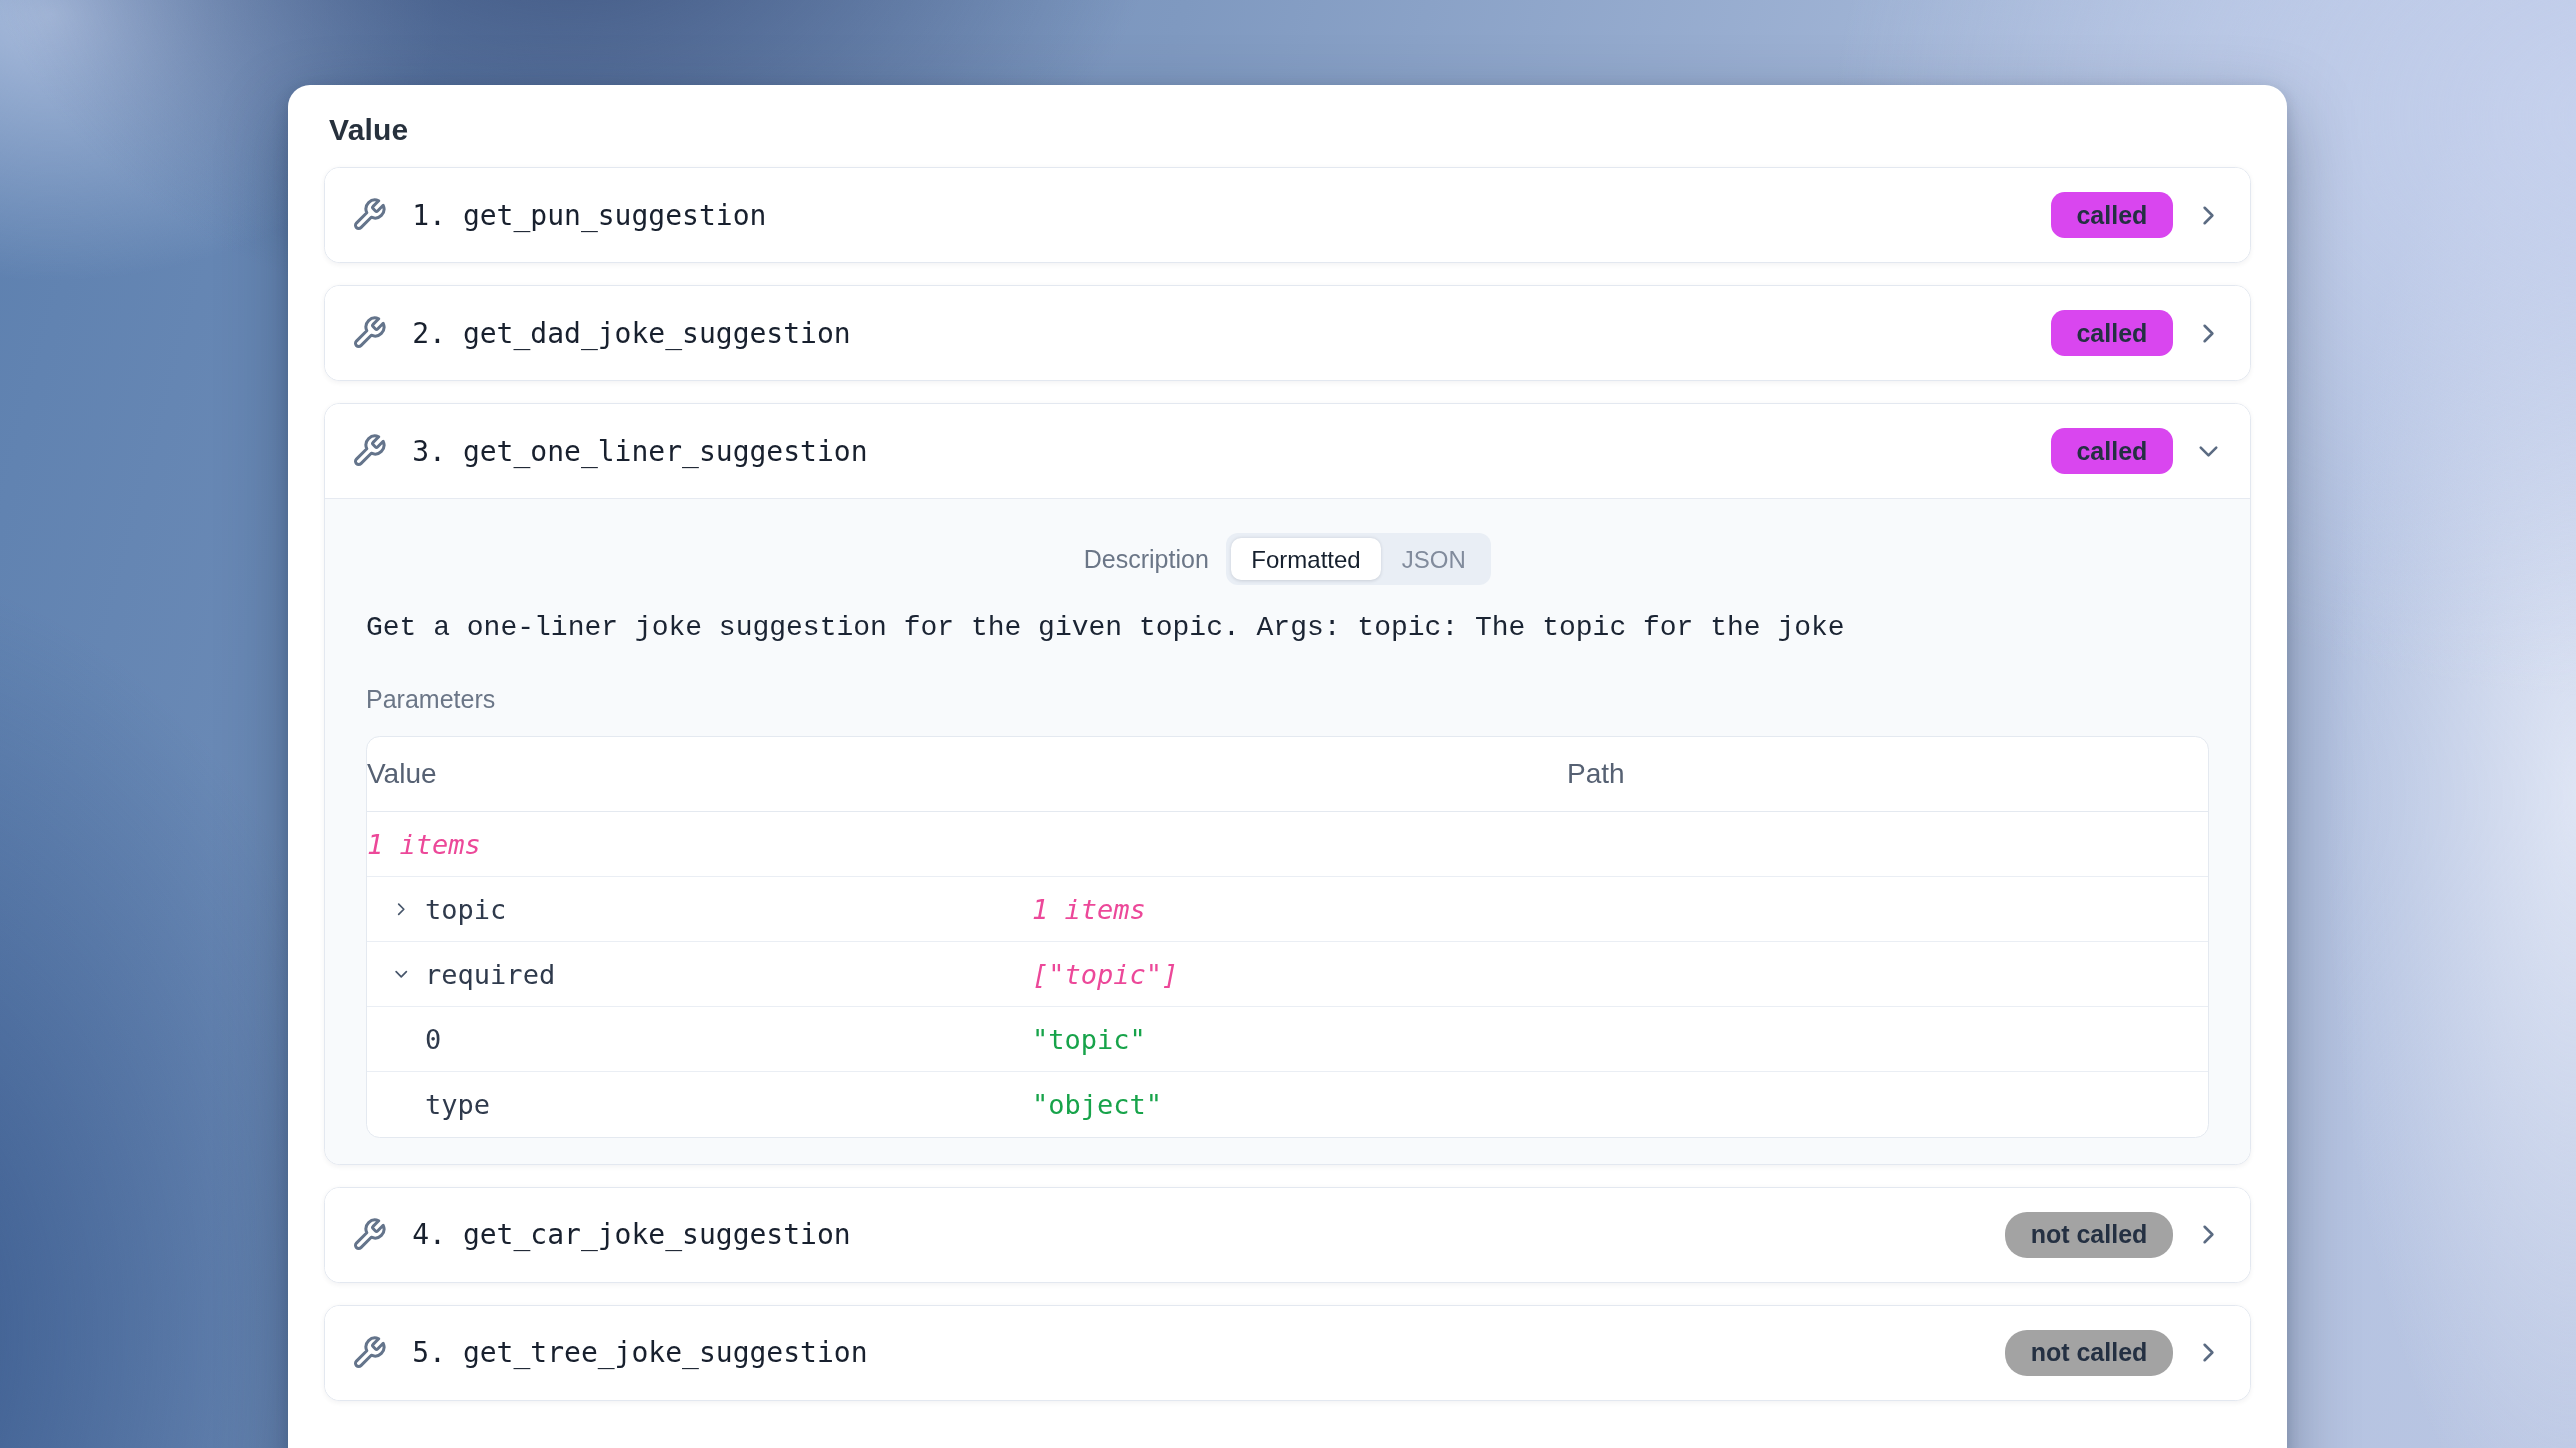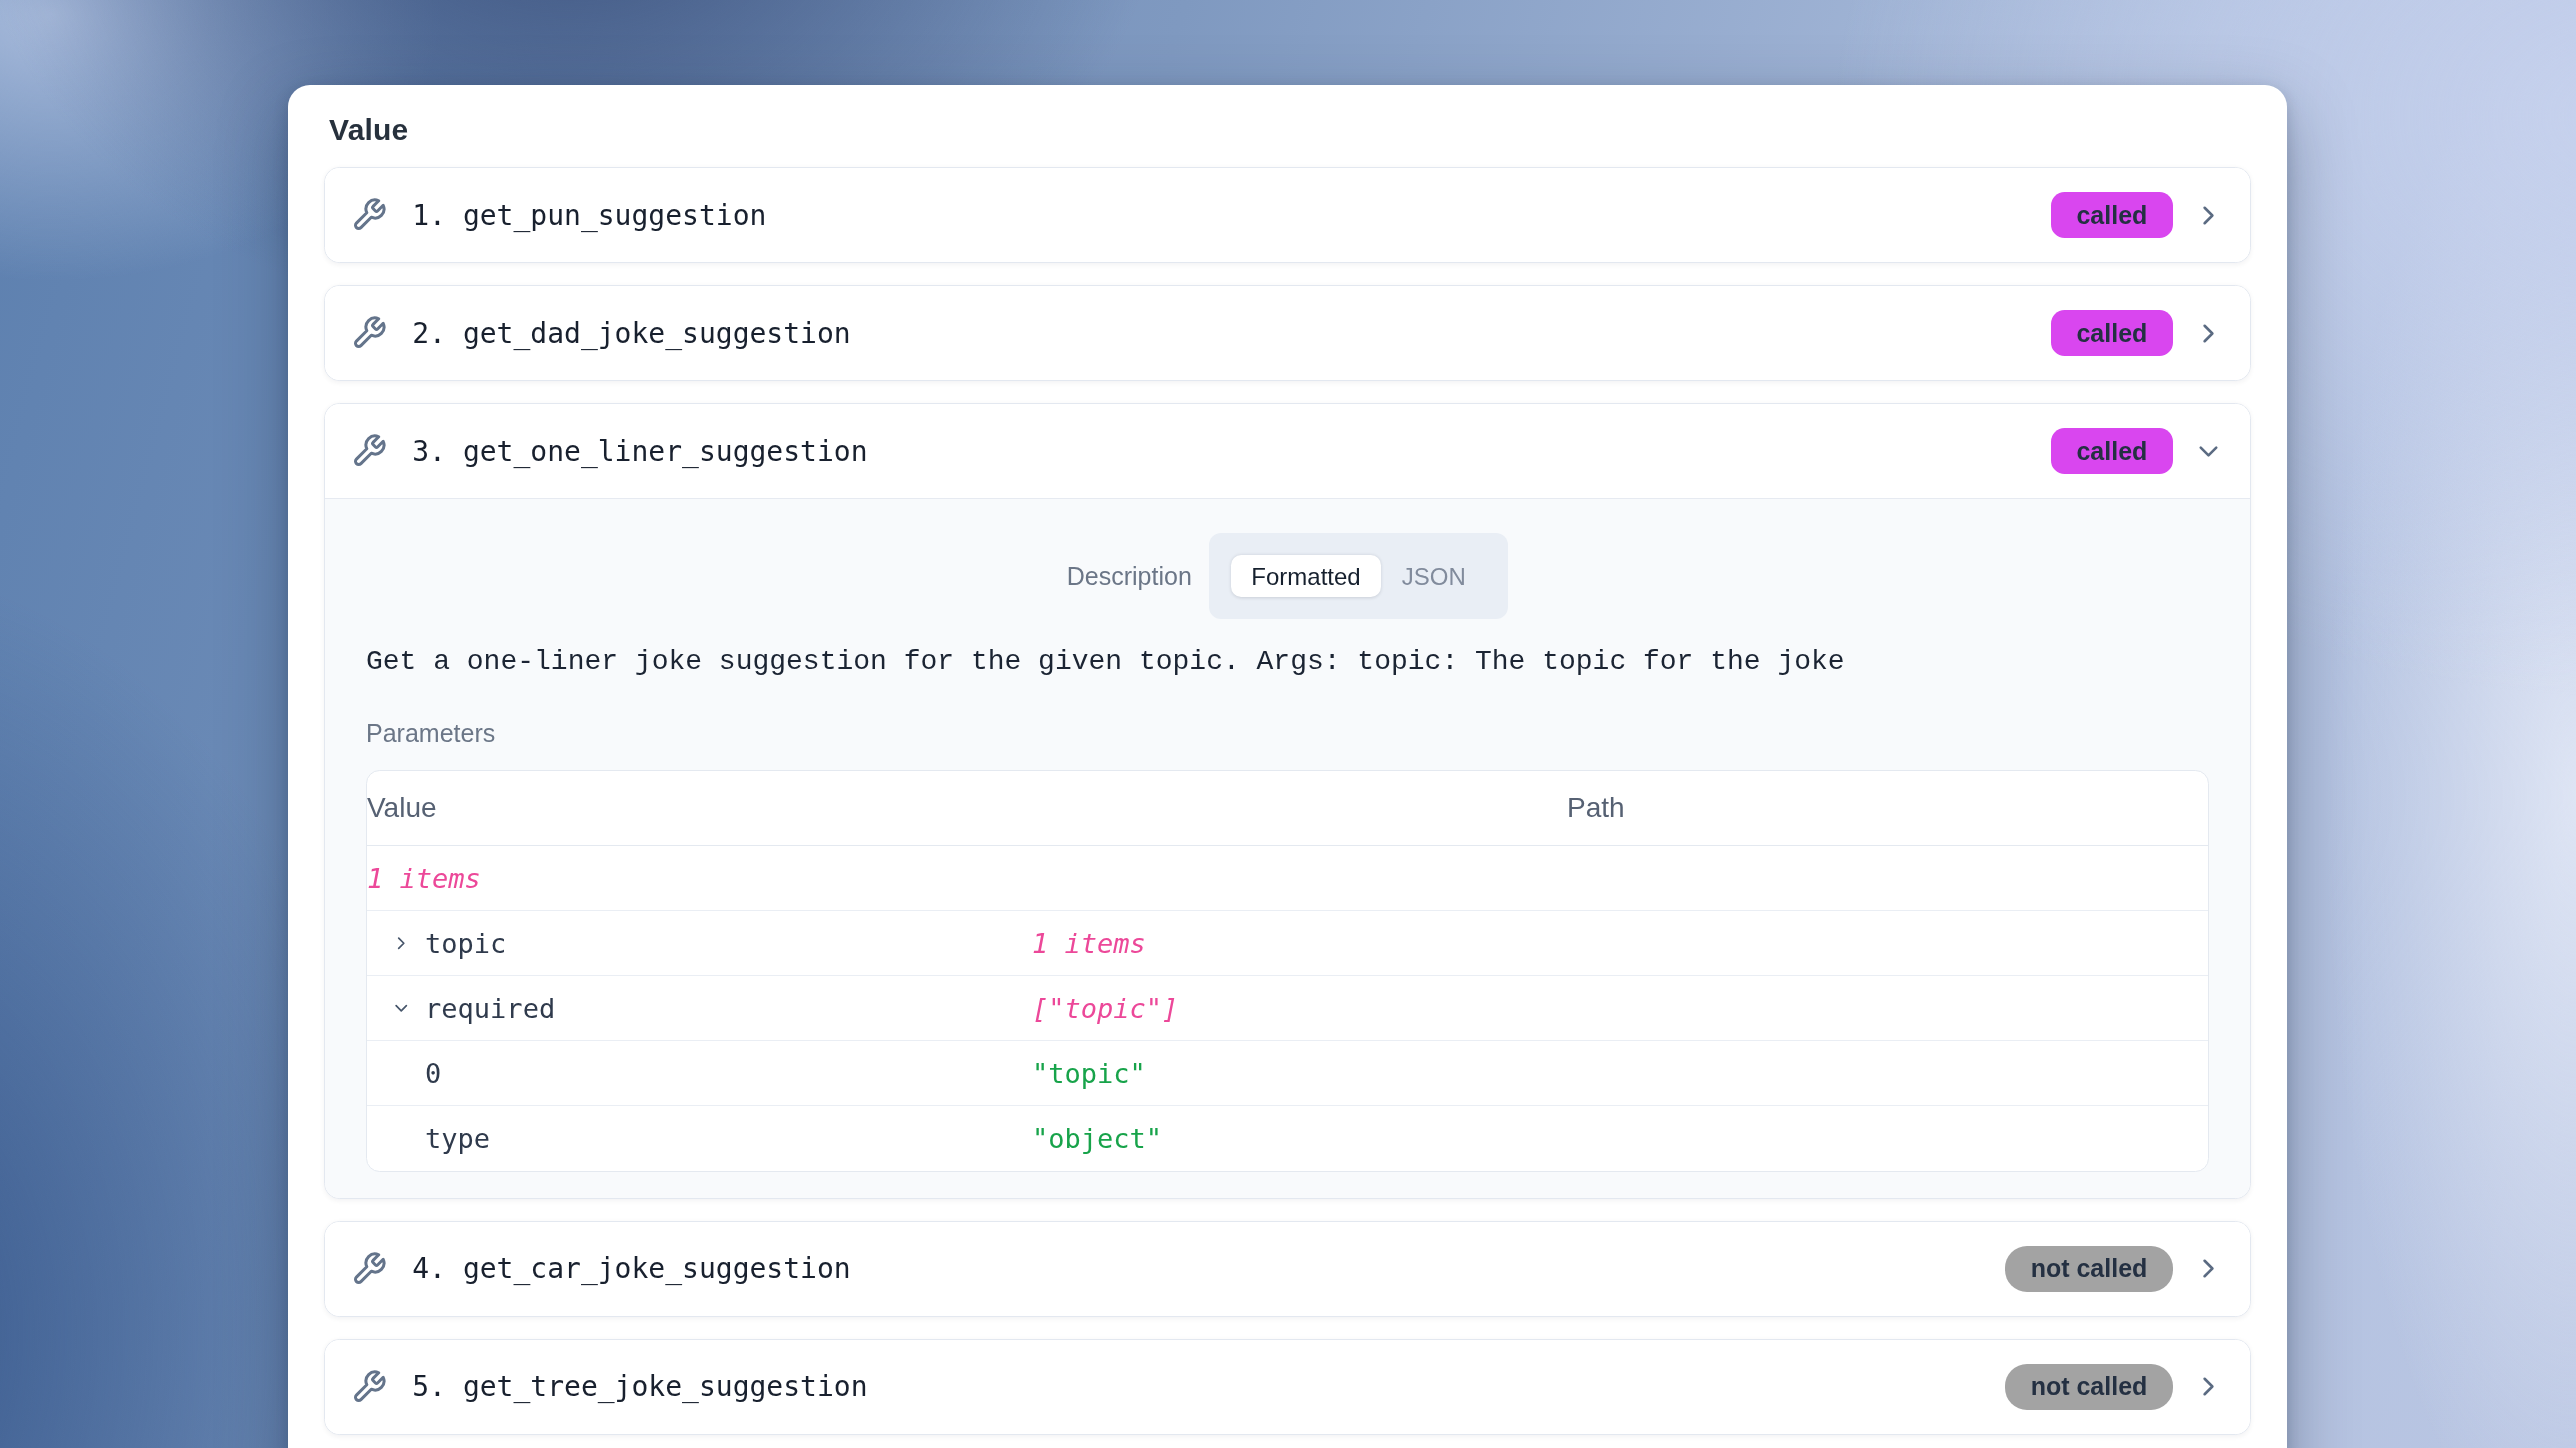--- a/index.html
+++ b/index.html
@@ -42,21 +42,21 @@
   }
   .badge.called { background:#d946ef; }
   .badge.not-called { background:#a3a3a3;border-radius:22px; }
   .chev { width:31px; height:31px; color:#5b6b82; margin-left:20.5px; flex:0 0 auto; }
   .details {
     background:#f8fafc; border-top:1.7px solid #e6eaf1; padding:34px 41px 25.6px;
   }
   .details-top { display:flex; align-items:center; justify-content:center; margin-bottom:24px; }
   .section-label { font-size:25px; color:#6b7687; font-weight:500; }
   .toggle {
-    display:flex; align-items:center; background:#e9eef5; border-radius:12px; padding:22px;margin-left:17px;
+    display:flex; align-items:center; background:#e9eef5; border-radius:12px; padding:5px;margin-left:17px;
   }
   .toggle .chip {
     font-size:24px; font-weight:500; padding:7.7px 20.5px; border-radius:10.2px; cursor:pointer; line-height:27px;
   }
   .toggle .chip.active { background:#ffffff; color:#16202e; box-shadow:0 0.9px 3.4px rgba(15,23,42,0.14); }
   .toggle .chip.inactive { color:#818b9c; background:transparent; }
   .desc-text { font-size:28px; color:#1b2433; line-height:38px; margin-bottom:38px;font-family:Liberation Mono, monospace; }
   .params-label { margin-bottom:22px; }
   .param-table {
     border:1.7px solid #e4e9f0; border-radius:13.6px; background:#ffffff; overflow:hidden;

